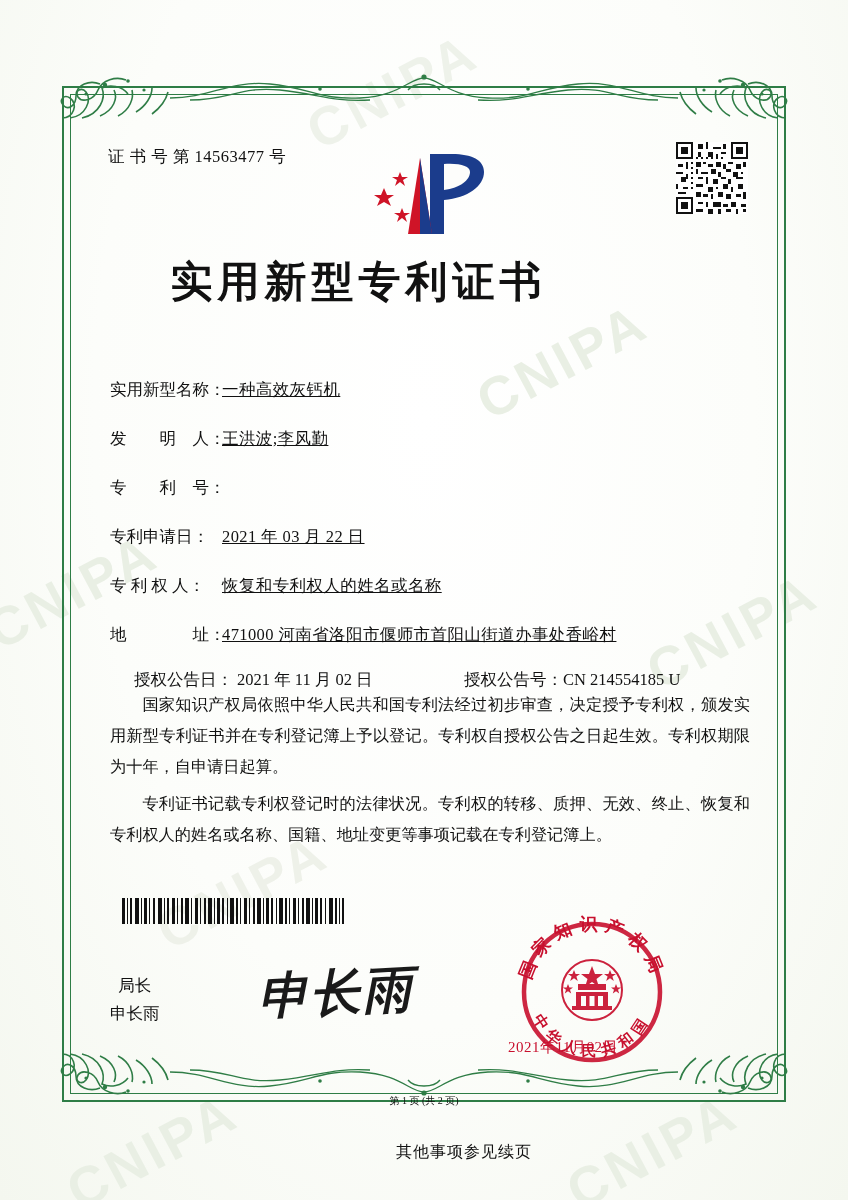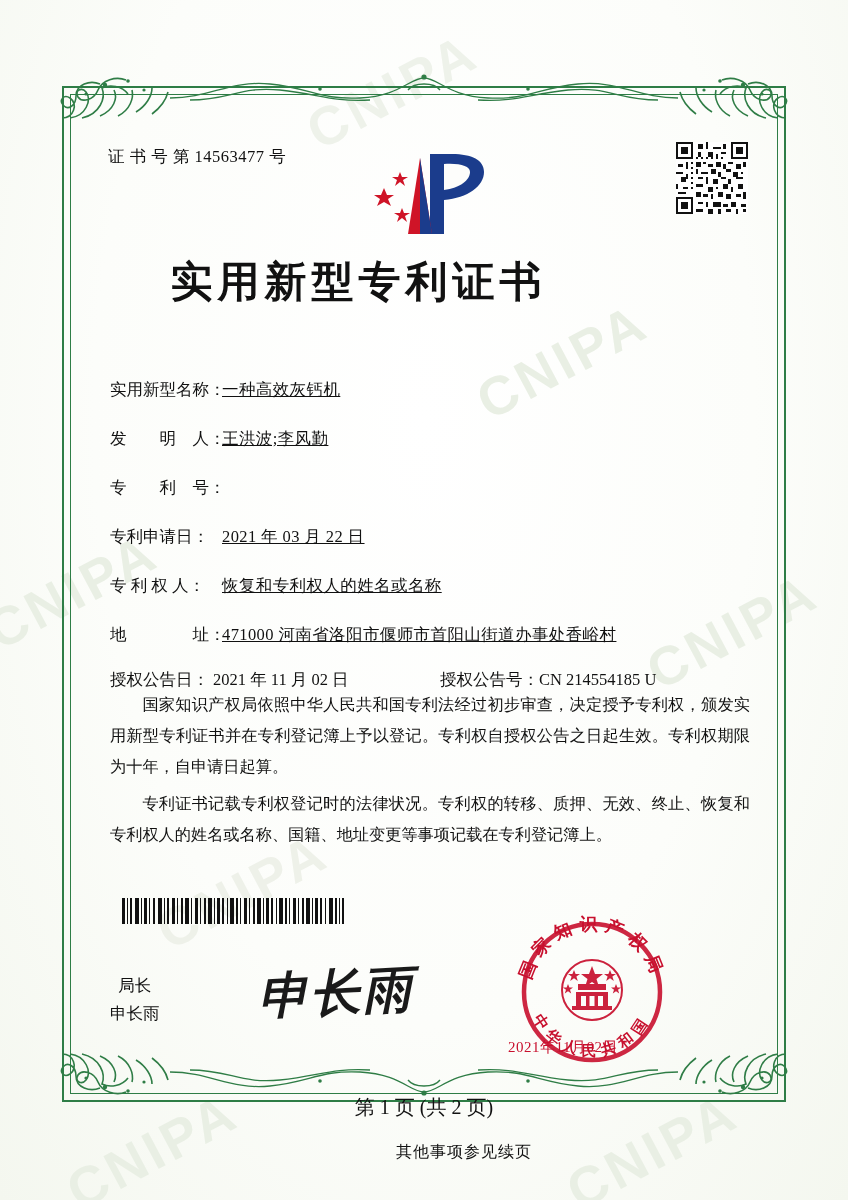--- a/index.html
+++ b/index.html
@@ -147,21 +147,21 @@
     flex: 1 1 auto;
     letter-spacing: 0.4px;
     text-decoration: underline;
   }
   .row-inline {
     display: flex;
     align-items: baseline;
     font-size: 16.5px;
     color: #111;
   }
-  .pub-left { width: 330px; flex: 0 0 330px; }
+  .pub-left { width: 330px; flex: 0 0 330px; margin-left: 24px; }
   .pub-left .lbl { margin-right: 4px; }
 
   
   .paras {
     position: absolute;
     left: 110px; top: 690px;
     width: 640px;
     font-size: 16.2px;
     line-height: 31px;
     color: #111;
@@ -216,21 +216,21 @@
     color: #c8102e;
     letter-spacing: 0.5px;
   }
 
   
   .page-num {
     position: absolute;
     left: 0; top: 1094px;
     width: 848px;
     text-align: center;
-    font-size: 20px;
+    font-size: 10px;
     color: #111;
   }
   .footer-note {
     position: absolute;
     left: 0; top: 1142px;
     width: 848px;
     text-align: center;
     font-size: 16px;
     color: #111;
     letter-spacing: 1px;

